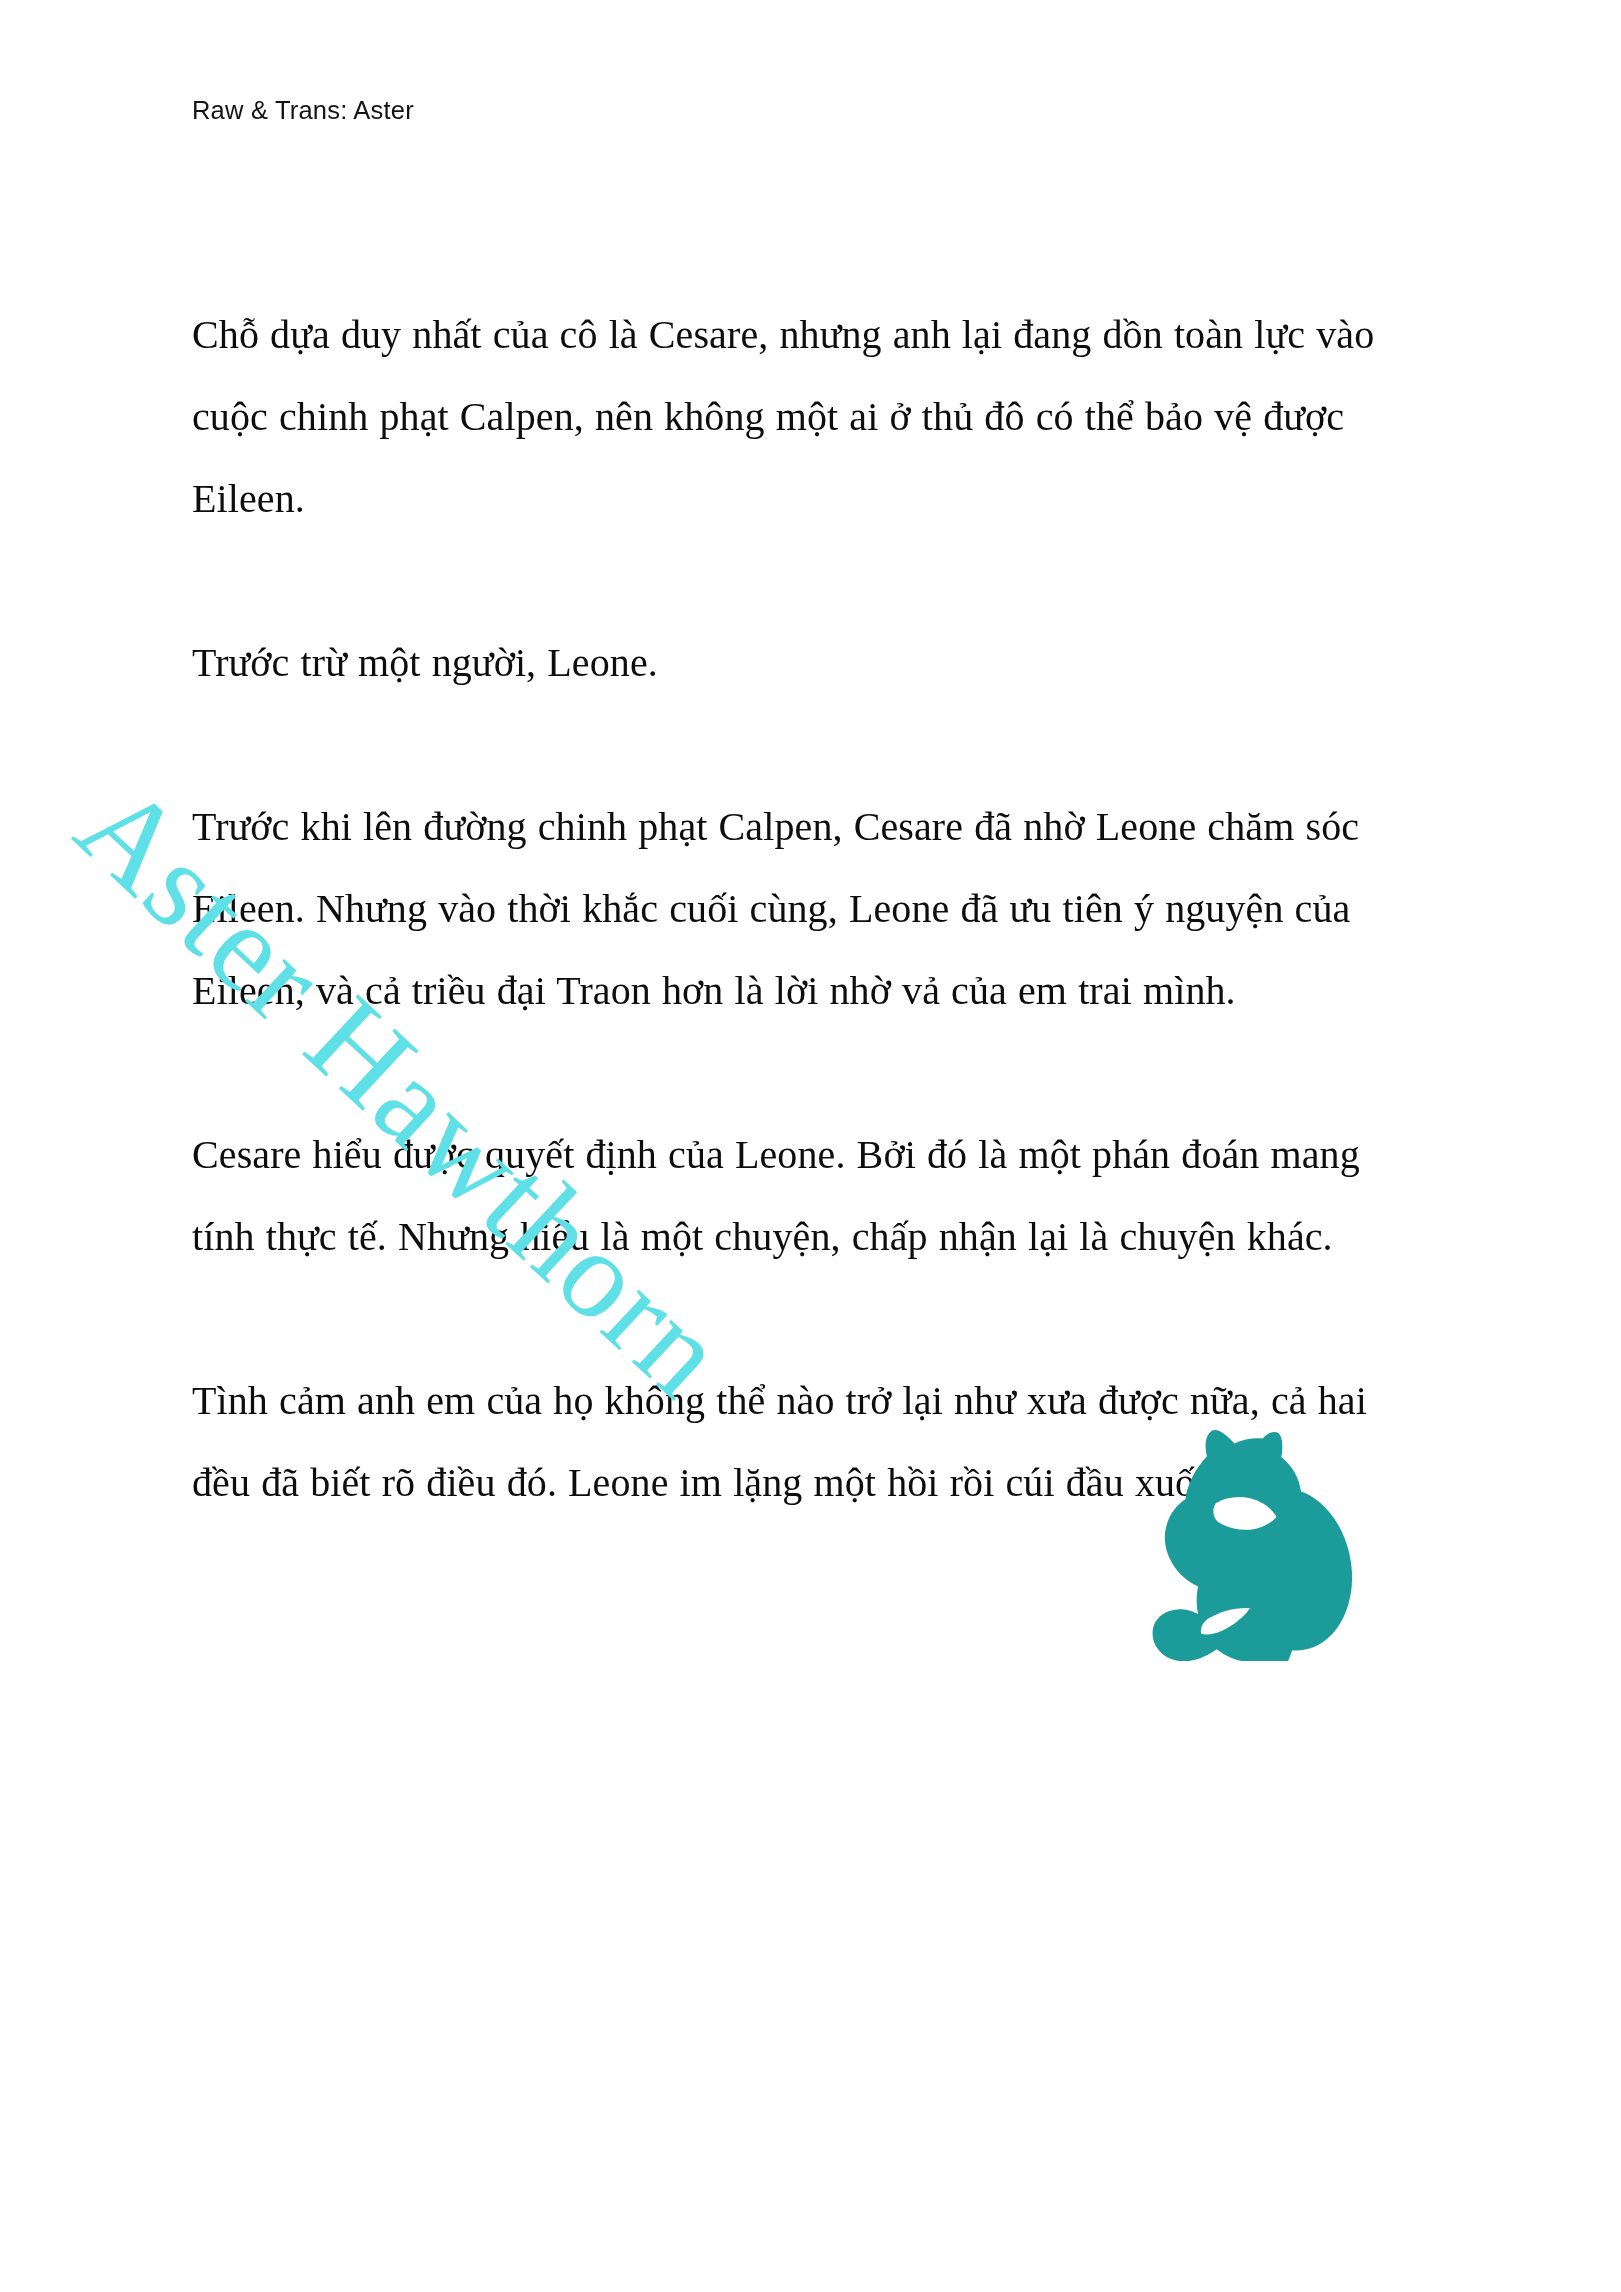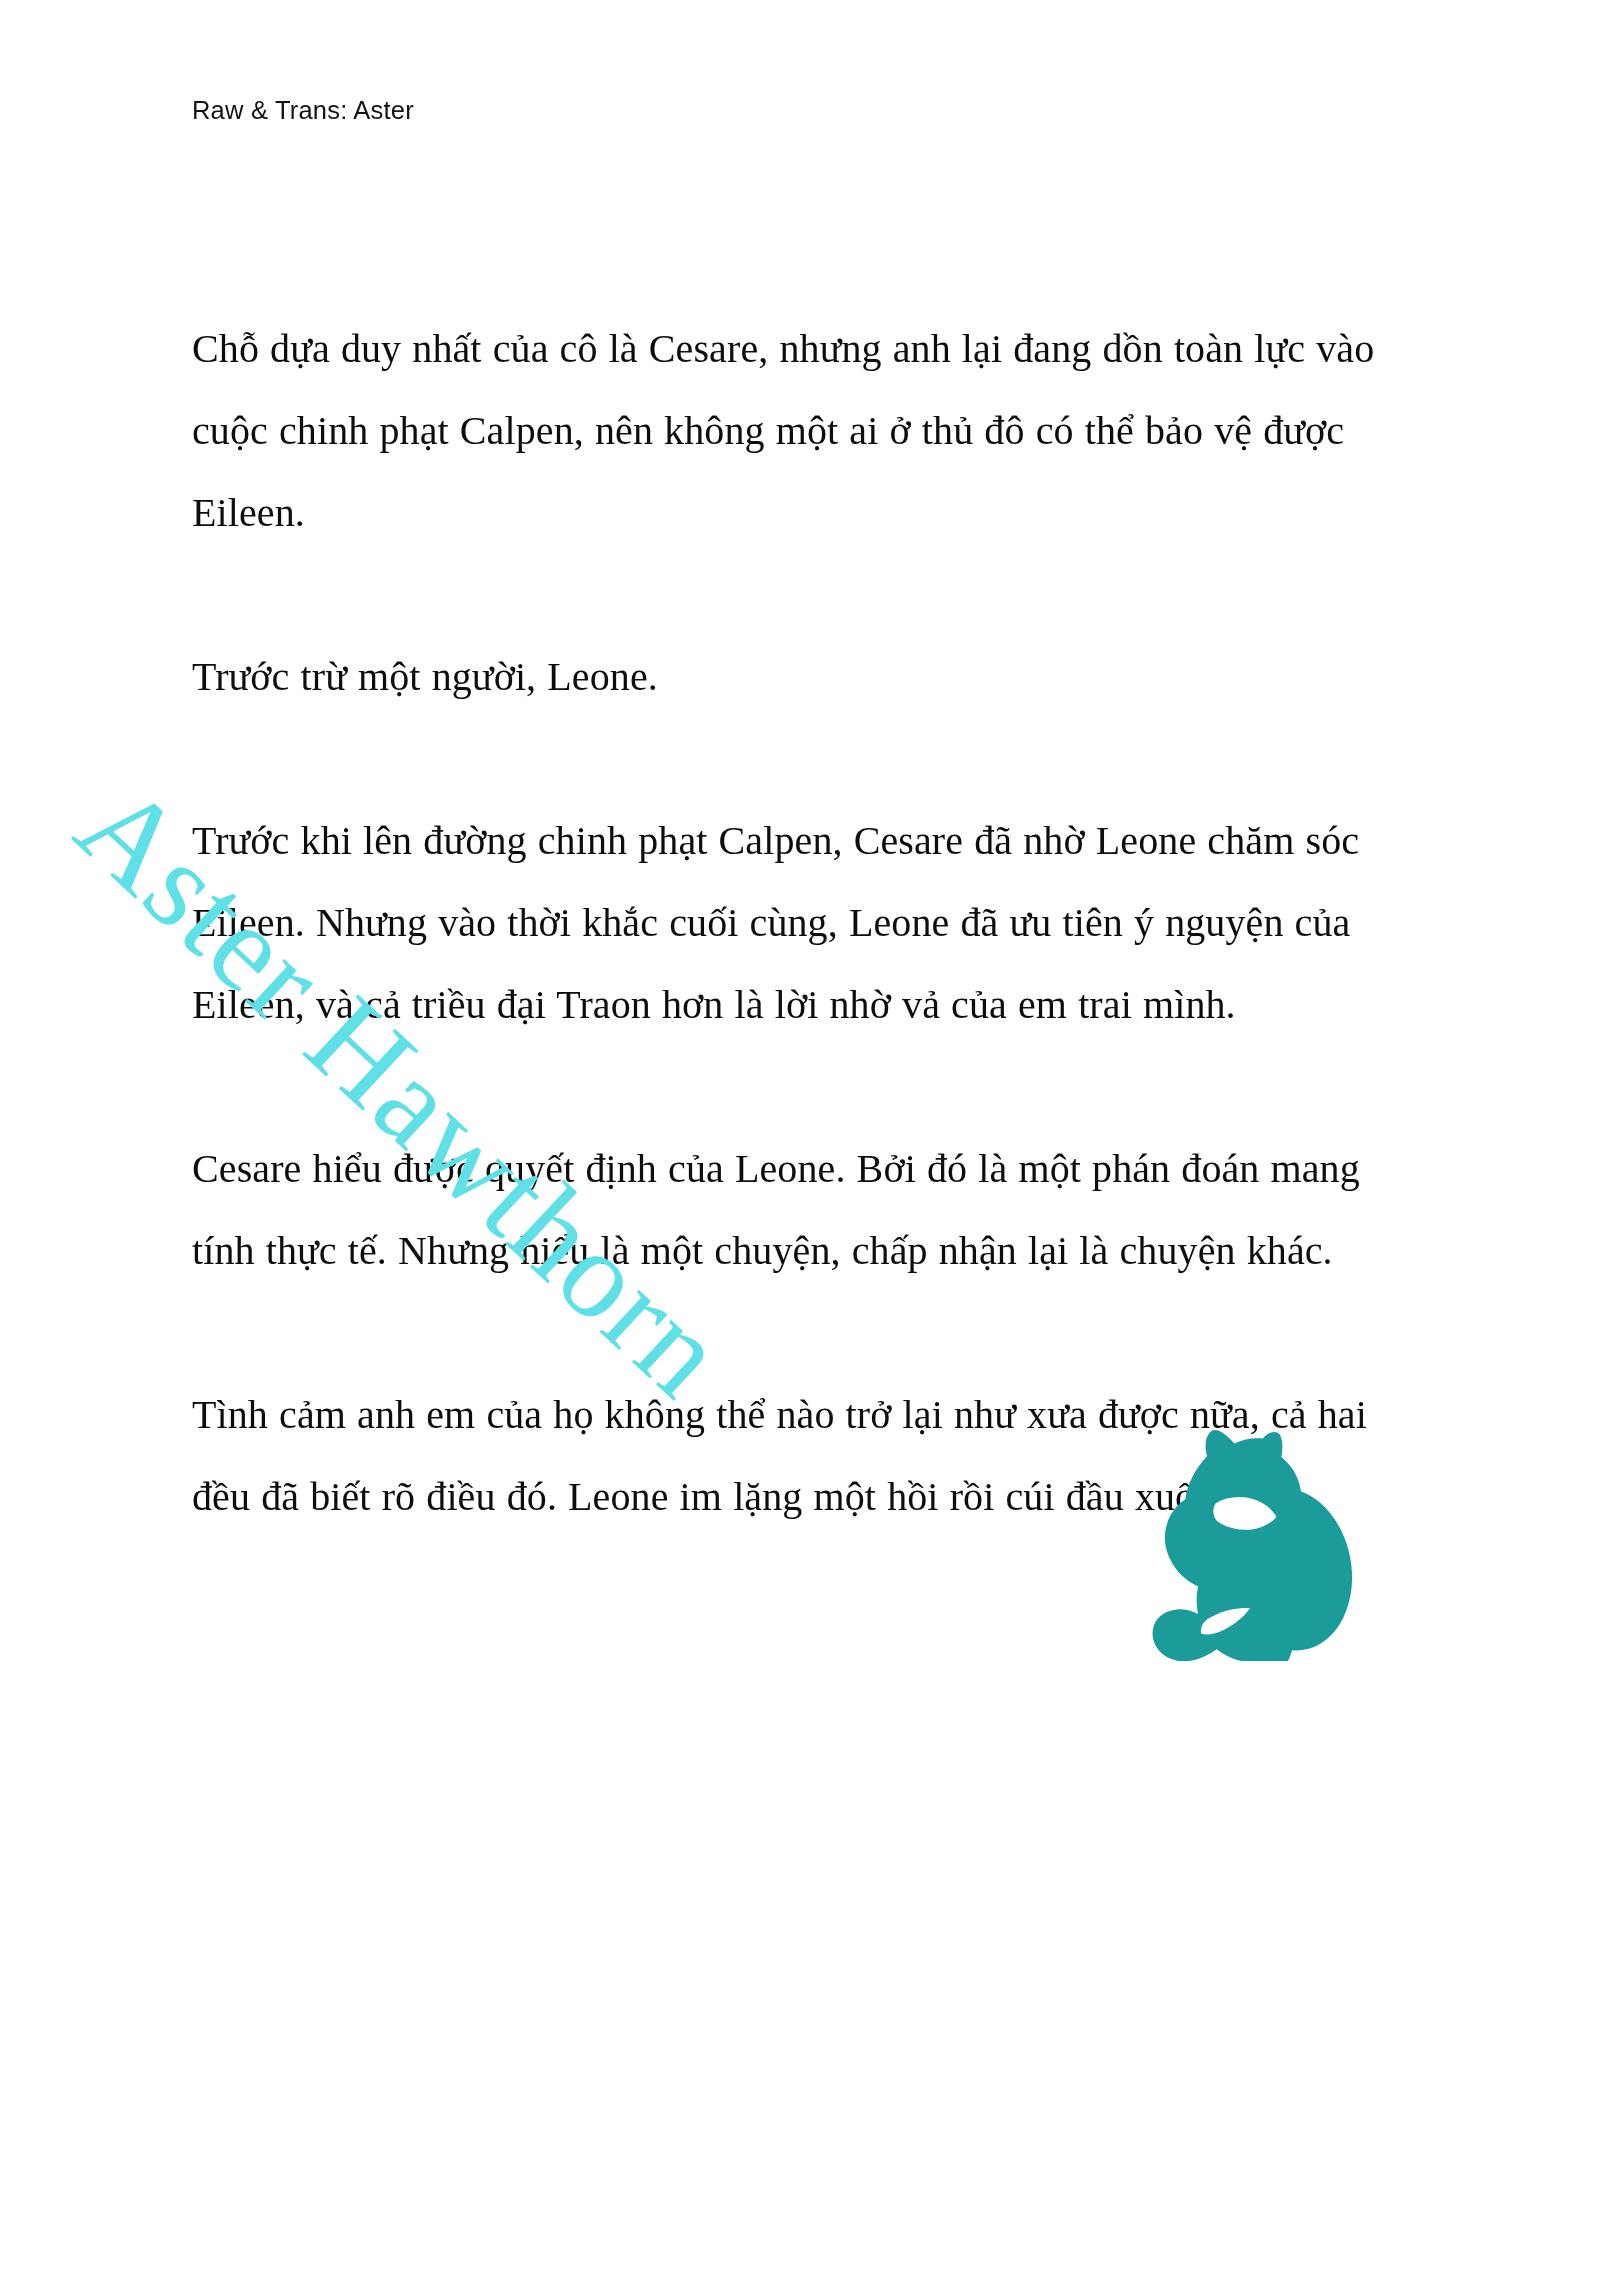--- a/index.html
+++ b/index.html
@@ -26,21 +26,21 @@
     font-size: 25.5px;
     font-weight: 400;
     color: #131313;
     letter-spacing: 0.2px;
     white-space: nowrap;
   }
 
   
   .body-column {
     position: absolute;
-    top: 308px;
+    top: 294px;
     left: 192px;
     width: 1225px;
   }
 
   .para {
     font-family: "Liberation Serif", "DejaVu Serif", serif;
     font-size: 40px;
     line-height: 82px;
     color: #0d0d0d;
     margin: 0 0 82px 0;

